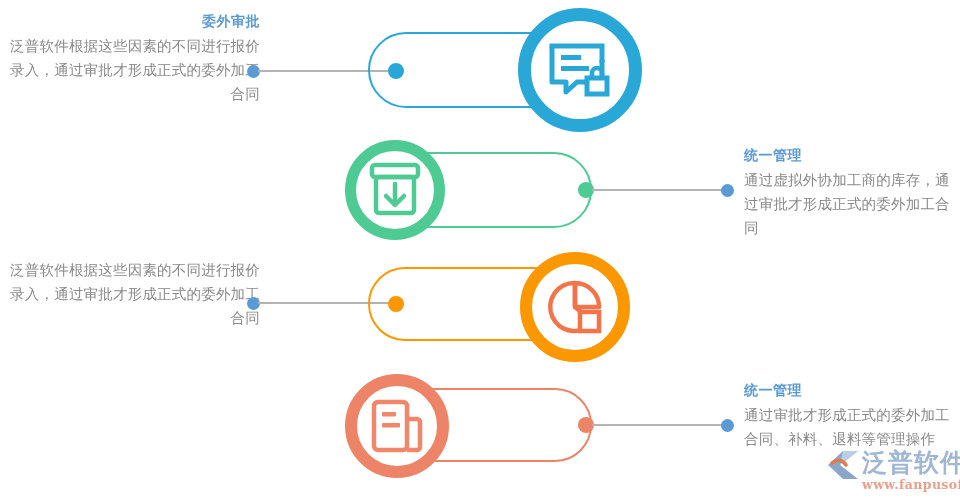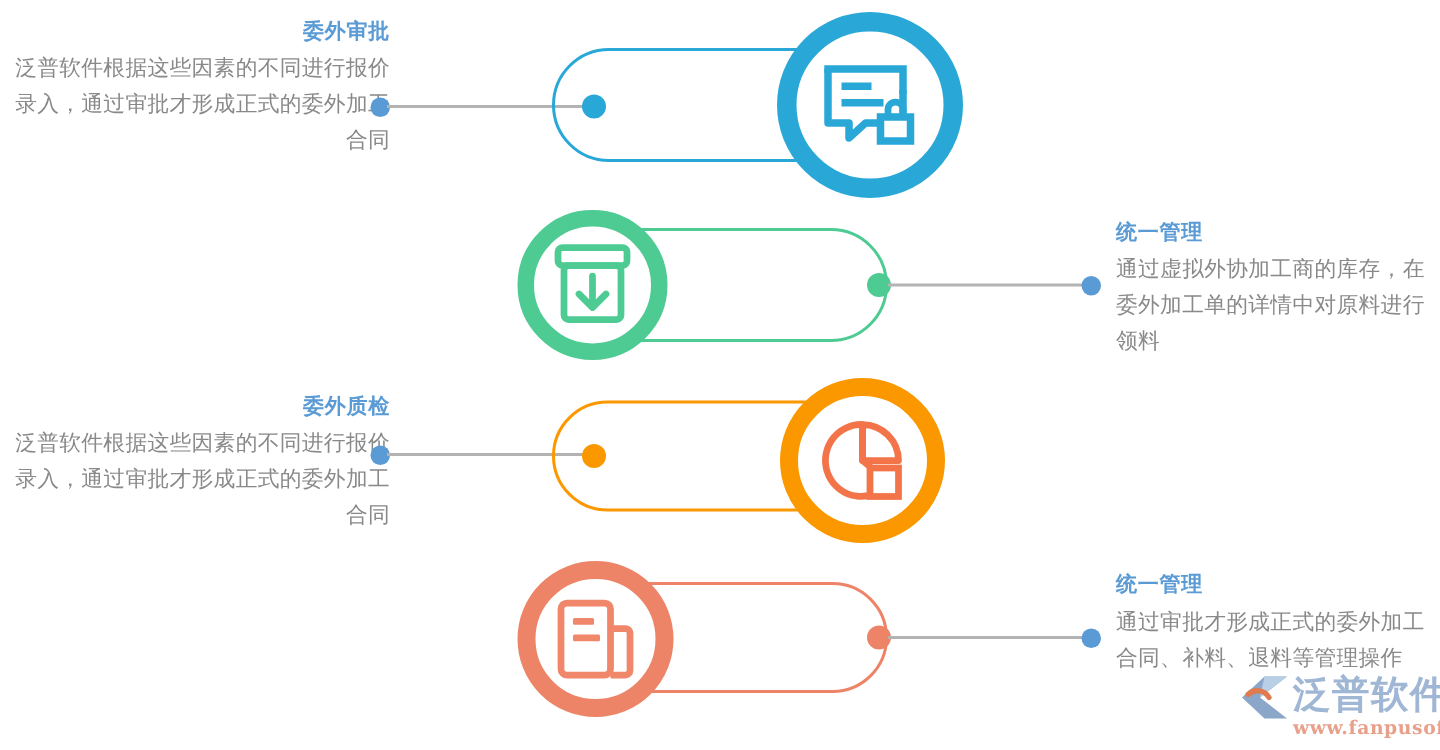--- a/index.html
+++ b/index.html
@@ -119,25 +119,24 @@
         <path d="M28 22 v20" stroke="#4ecb92" stroke-width="4.5" stroke-linecap="round"></path>
         <path d="M19 34 l9 9 l9 -9" stroke="#4ecb92" stroke-width="4.5" stroke-linecap="round" stroke-linejoin="round" fill="none"></path>
       </svg>
     </span>
   </div>
   <div class="conn-dot-inner" style="left:578px; top:182px; background:#4ecb92;"></div>
   <div class="conn-line" style="left:592px; top:189px; width:131px;"></div>
   <div class="conn-dot-outer" style="left:721px; top:184px;"></div>
   <div class="textblock tb-right" style="top:142px;">
     <div class="tb-title">统一管理</div>
-    <div class="tb-body">通过虚拟外协加工商的库存，在委外加工单的详情中对原料进行领料</div>
+    <div class="tb-body">通过虚拟外协加工商的库存，通过审批才形成正式的委外加工合同</div>
   </div>
 
   <div class="textblock tb-left" style="top:258px;">
-    <div class="tb-title">委外质检</div>
     <div class="tb-body">泛普软件根据这些因素的不同进行报价录入，通过审批才形成正式的委外加工合同</div>
   </div>
   <div class="conn-dot-outer" style="left:247px; top:297px;"></div>
   <div class="conn-line" style="left:258px; top:302px; width:142px;"></div>
   <div class="pill" style="left:368px; top:267px; width:222px; height:74px; border-color:#fb9800;"></div>
   <div class="conn-dot-inner" style="left:388px; top:296px; background:#fb9800;"></div>
   <div class="ring" style="left:520px; top:252px; width:110px; height:110px; border:12px solid #fb9800;">
     <span>
       <svg width="58" height="58" viewBox="0 0 58 58" fill="none">
         <path d="M29 5 A24 24 0 1 0 47 44 L29 29 Z" stroke="#f4744a" stroke-width="4.5" stroke-linejoin="round" fill="none"></path>

